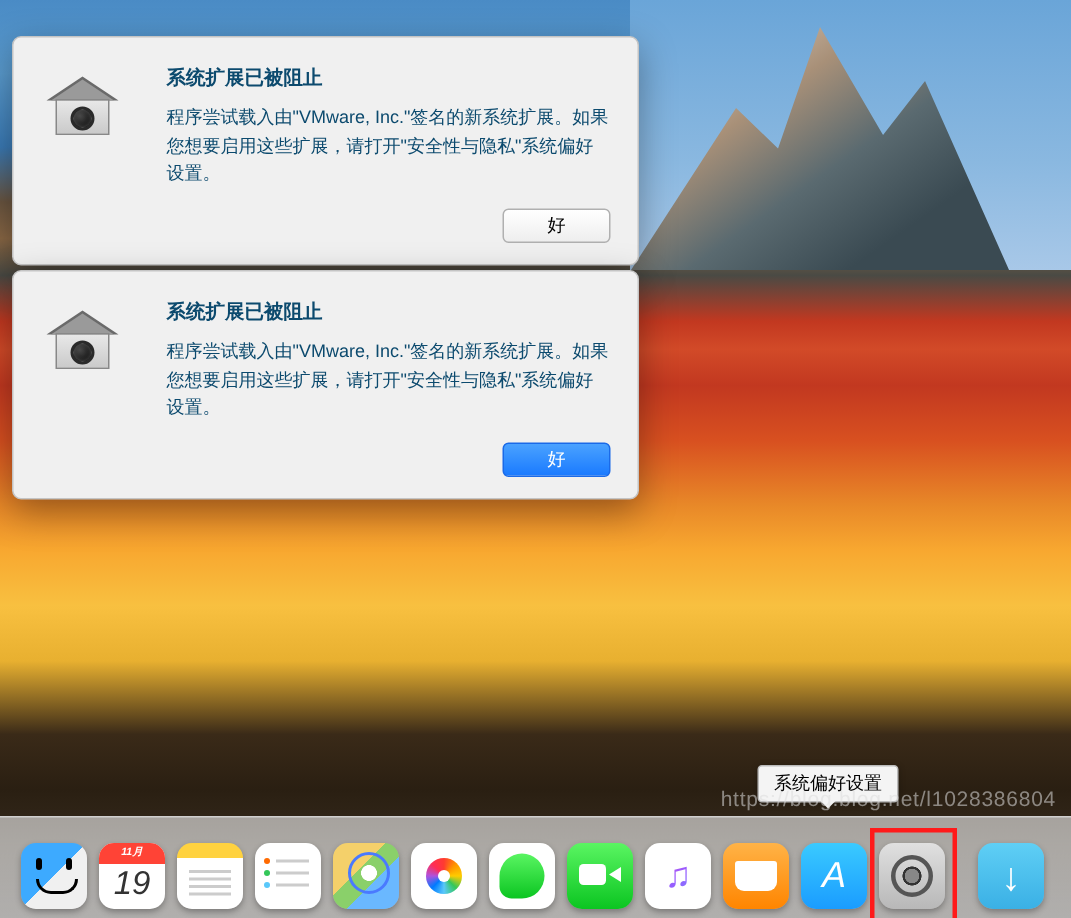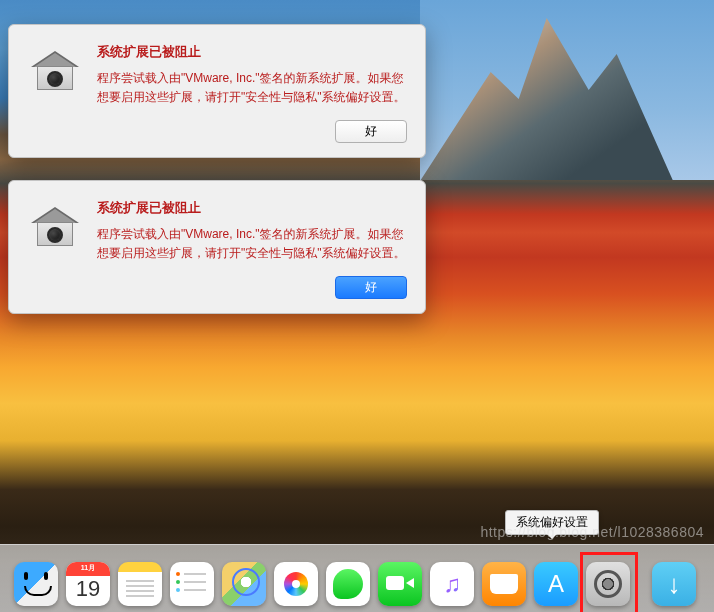--- a/index.html
+++ b/index.html
@@ -54,21 +54,21 @@
       width: 36px; height: 24px; margin: -1px auto 0;
       background: linear-gradient(to bottom, #e8e8e8, #cacaca);
       border: 1px solid #888; position: relative;
     }
     .camera-lens {
       position: absolute; top: 4px; left: 9px; width: 16px; height: 16px; border-radius: 50%;
       background: radial-gradient(circle at 35% 35%, #4a4a4a, #000);
       border: 2px solid #2a2a2a;
       box-shadow: inset 0 0 3px #555;
     }
-    .dialog-text { flex: 1; font-size: 12px; color: #b91c1c; }
+    .dialog-text { flex: 1; font-size: 12px; color: #0c4a6e; margin-left: 14px; }
     .dialog-title { font-weight: 700; font-size: 13px; margin-bottom: 8px; }
     .dialog-msg { line-height: 1.55; }
     .dialog-buttons { display: flex; justify-content: flex-end; margin-top: 14px; }
     .btn {
       min-width: 72px; padding: 2px 16px; font-size: 12px; border-radius: 4px;
       border: 1px solid #b0b0b0; background: linear-gradient(to bottom, #fff, #eee);
       cursor: pointer; text-align: center;
     }
     .btn.primary {
       background: linear-gradient(to bottom, #4aa2ff, #1a7aff);
@@ -85,21 +85,21 @@
       width: 0; height: 0; border-left: 5px solid transparent; border-right: 5px solid transparent;
       border-top: 5px solid #f4f4f4;
     }
     .dock-shelf {
       position: absolute; left: 0; right: 0; bottom: 0; height: 68px;
       background: linear-gradient(to bottom, rgba(230,230,230,0.65), rgba(200,200,200,0.85));
       border-top: 1px solid rgba(255,255,255,0.4);
     }
     .dock {
       position: absolute; bottom: 6px; left: 14px; right: 0;
-      display: flex; gap: 8px; align-items: flex-end;
+      display: flex; gap: 8px; align-items: flex-end; font-style: italic;
     }
     .dock-item {
       width: 44px; height: 44px; border-radius: 10px; cursor: pointer;
       position: relative; flex: none;
       box-shadow: 0 2px 4px rgba(0,0,0,0.3);
     }
     .finder { background: linear-gradient(135deg, #3daaff 50%, #f0f0f0 50%); }
     .finder::before {
       content: ""; position: absolute; left: 10px; top: 10px; width: 4px; height: 8px;
       background: #000; border-radius: 2px; box-shadow: 20px 0 0 #000;

